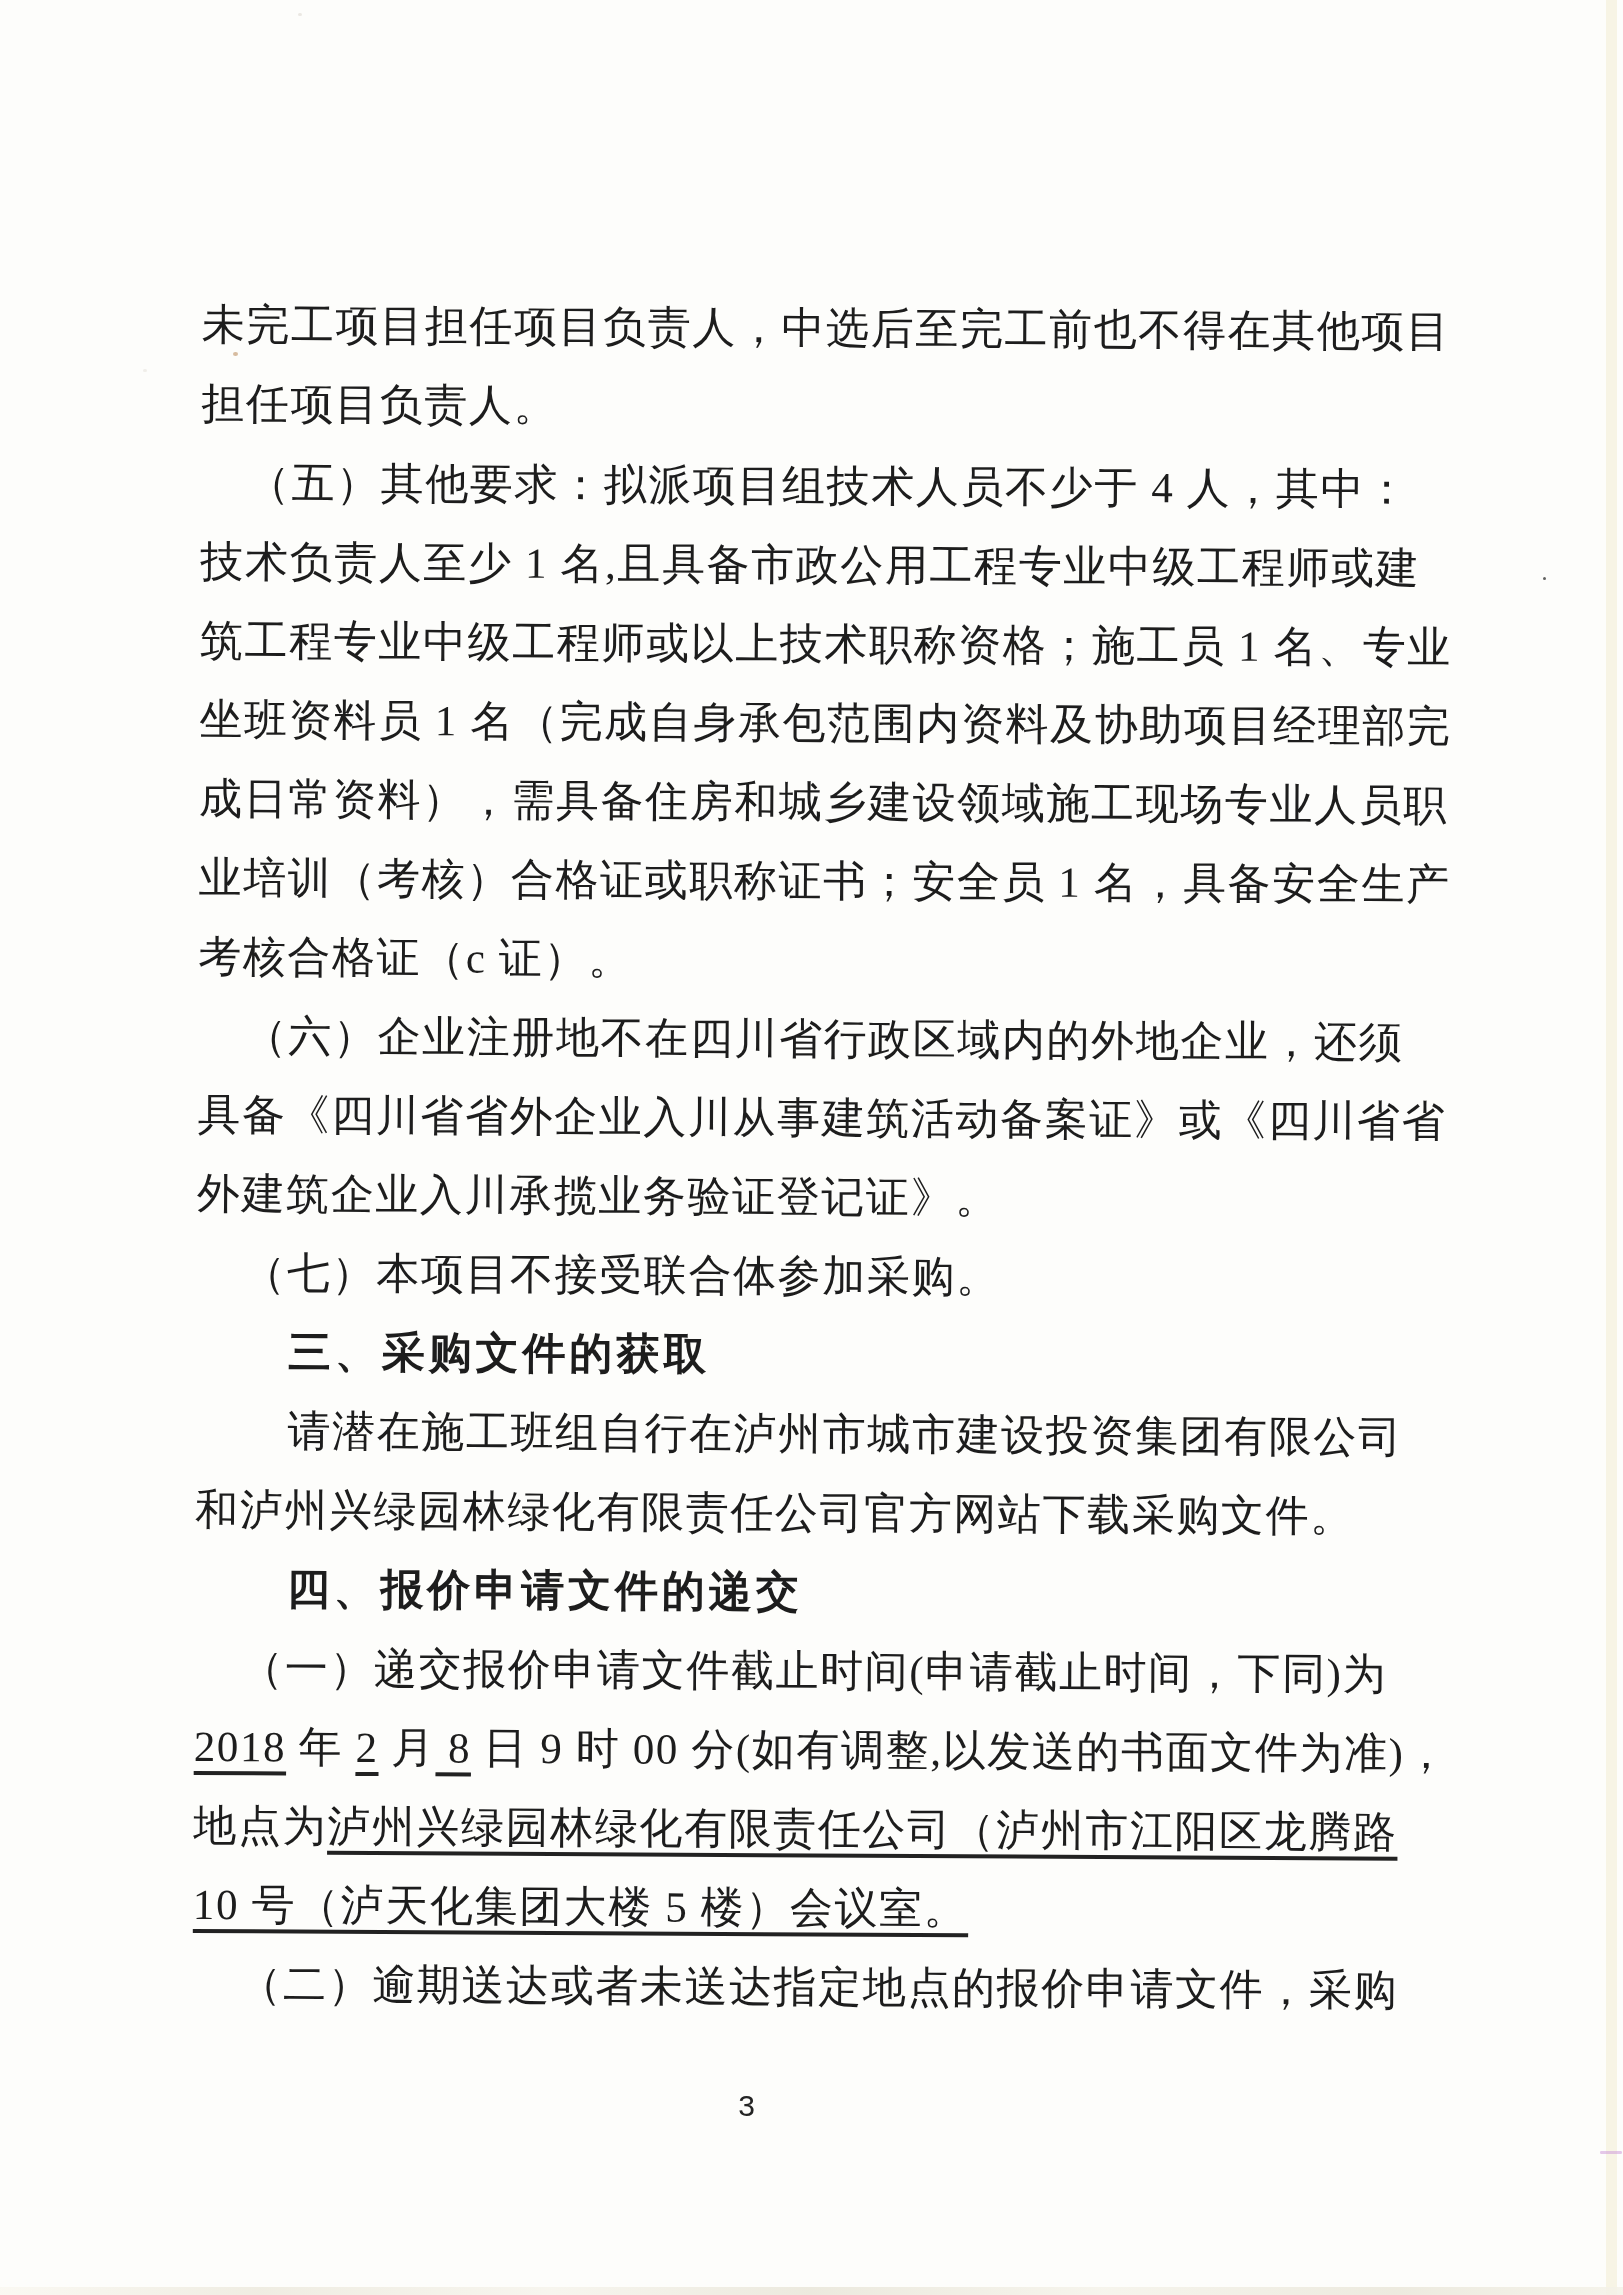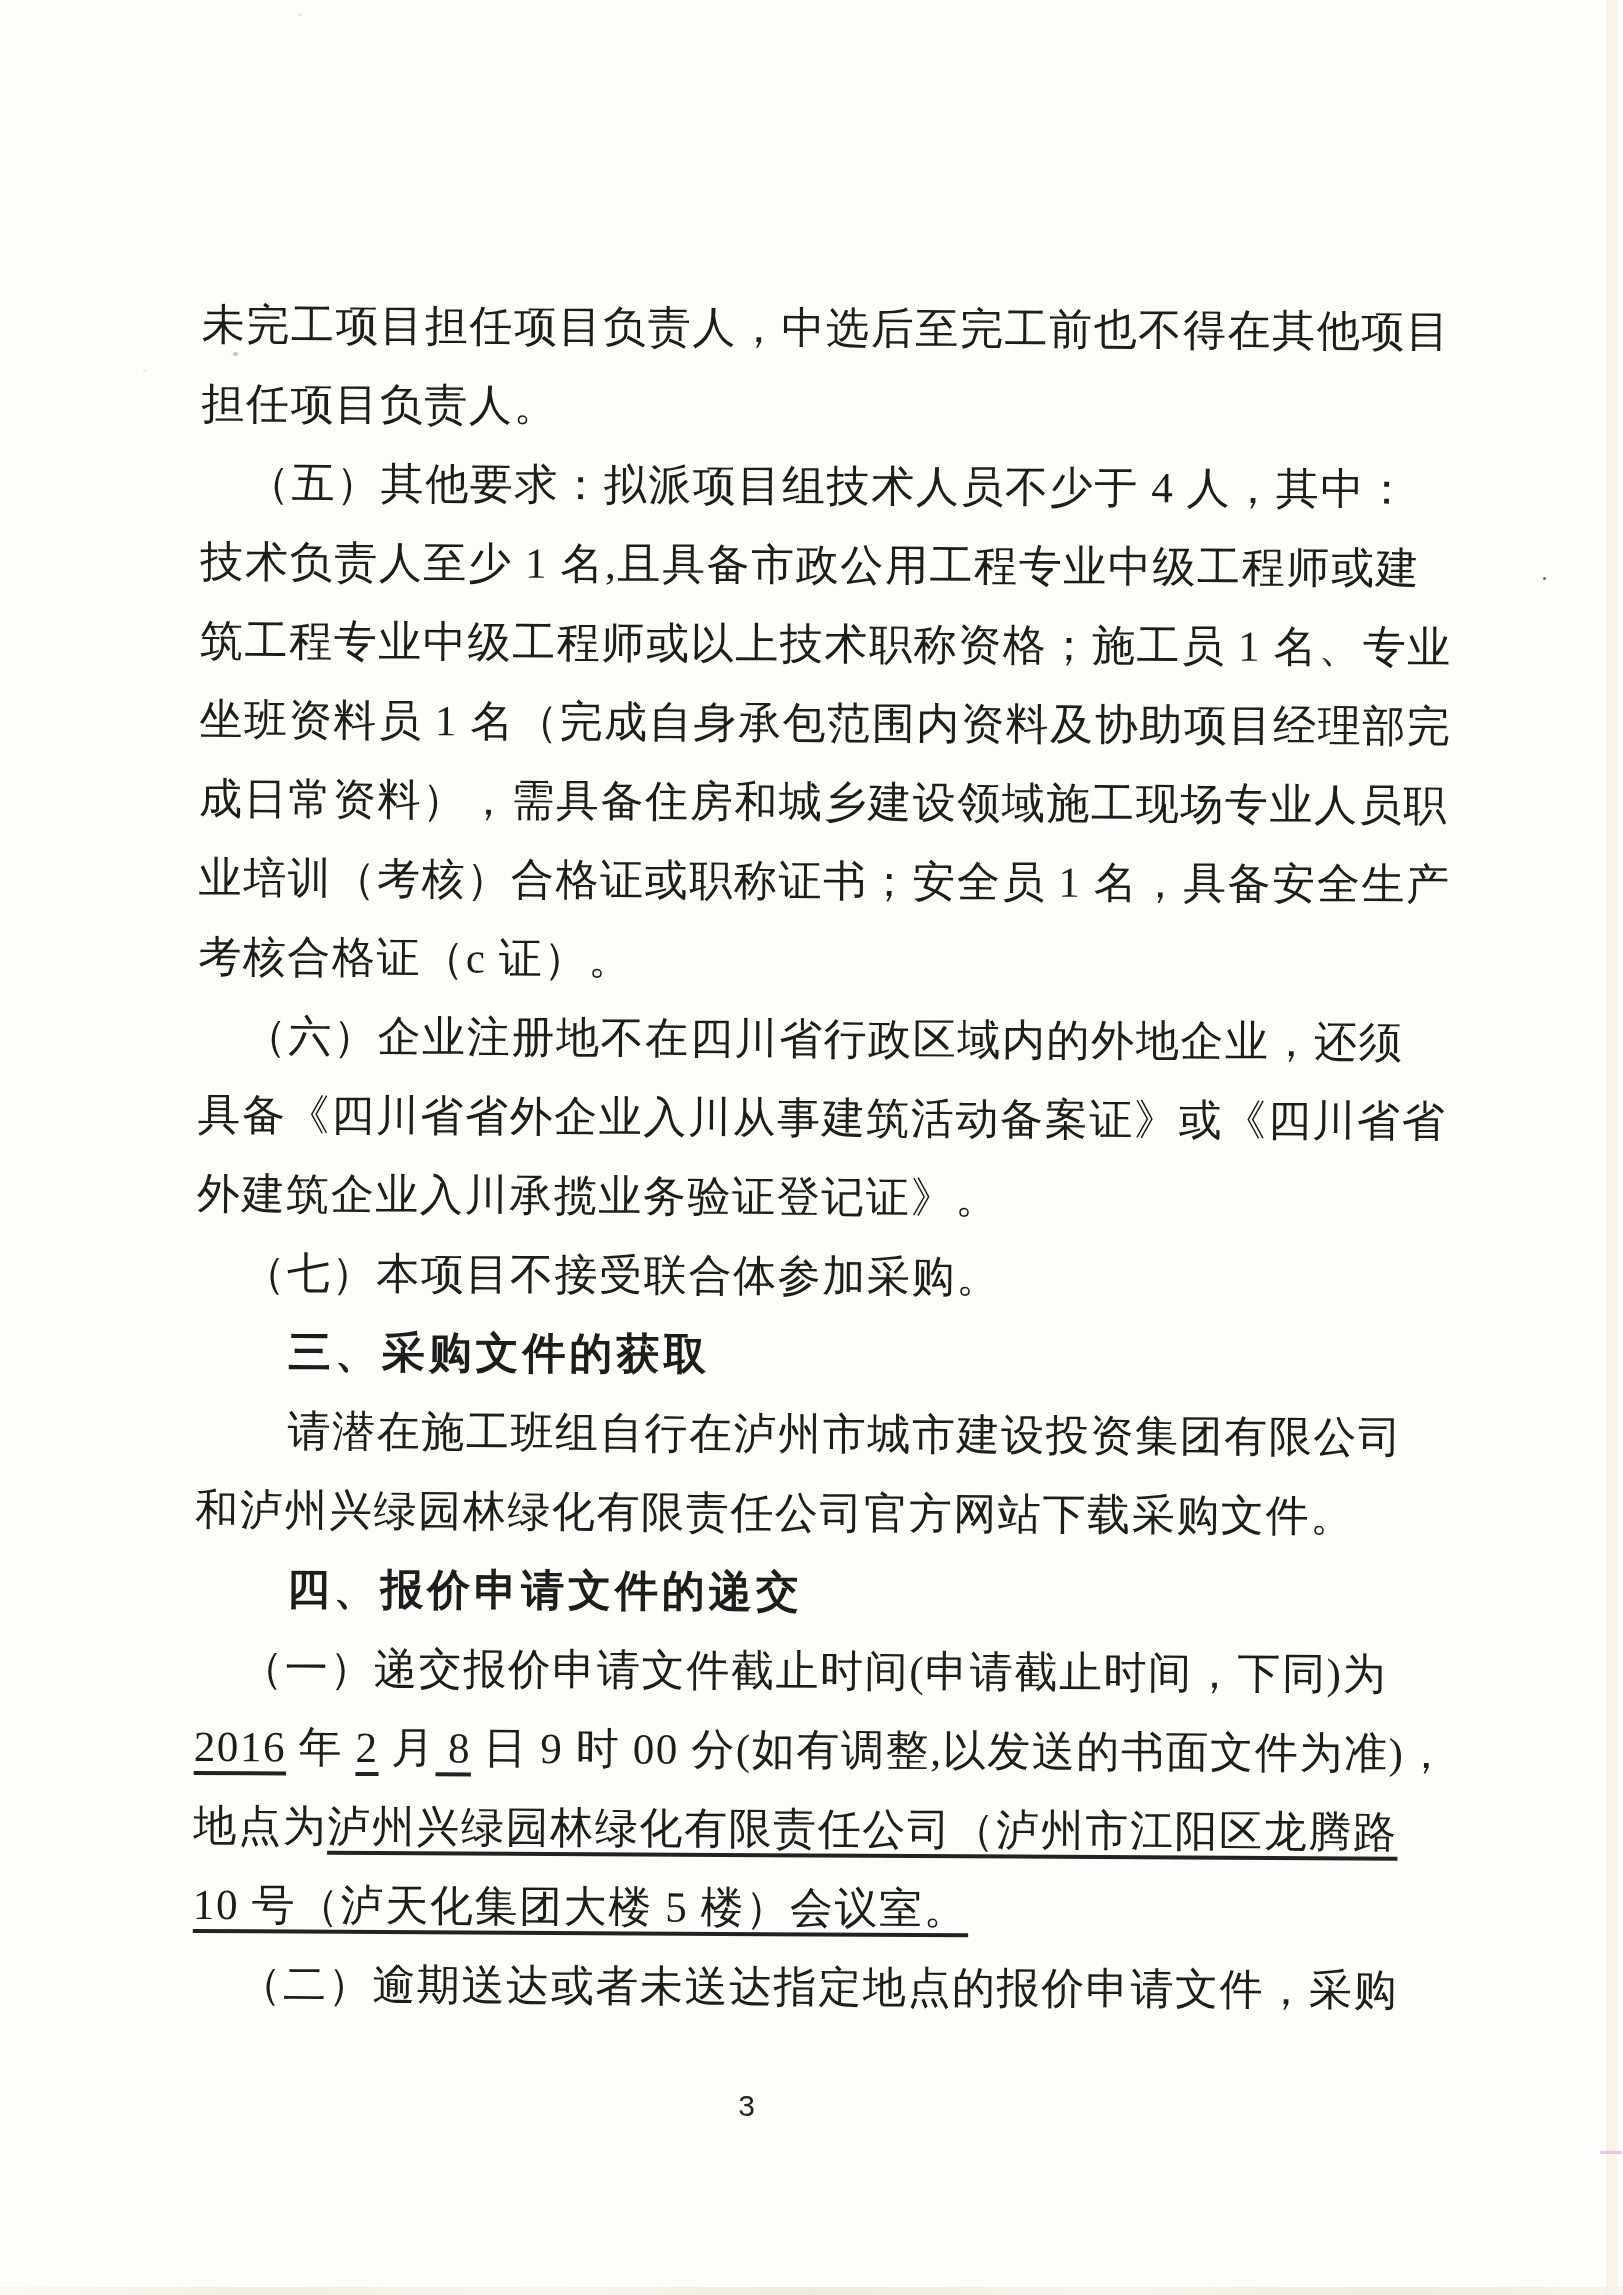--- a/index.html
+++ b/index.html
@@ -102,21 +102,21 @@
       <div class="line"><span>考核合格证（c 证）。</span></div>
       <div class="line ind1"><span>（六）企业注册地不在四川省行政区域内的外地企业，还须</span></div>
       <div class="line"><span>具备《四川省省外企业入川从事建筑活动备案证》或《四川省省</span></div>
       <div class="line"><span>外建筑企业入川承揽业务验证登记证》。</span></div>
       <div class="line ind1"><span>（七）本项目不接受联合体参加采购。</span></div>
       <div class="line ind2 heading"><span>三、采购文件的获取</span></div>
       <div class="line ind2"><span>请潜在施工班组自行在泸州市城市建设投资集团有限公司</span></div>
       <div class="line"><span>和泸州兴绿园林绿化有限责任公司官方网站下载采购文件。</span></div>
       <div class="line ind2 heading"><span>四、报价申请文件的递交</span></div>
       <div class="line ind1"><span>（一）递交报价申请文件截止时间(申请截止时间，下同)为</span></div>
-      <div class="line"><span class="u">2016</span><span> 年 </span><span class="u">2</span><span> 月</span><span class="u"> 8</span><span> 日 9 时 00 分(如有调整,以发送的书面文件为准)，</span></div>
+      <div class="line"><span class="u">2018</span><span> 年 </span><span class="u">2</span><span> 月</span><span class="u"> 8</span><span> 日 9 时 00 分(如有调整,以发送的书面文件为准)，</span></div>
       <div class="line"><span>地点为</span><span class="u">泸州兴绿园林绿化有限责任公司（泸州市江阳区龙腾路</span></div>
       <div class="line"><span class="u">10 号（泸天化集团大楼 5 楼）会议室。</span></div>
       <div class="line ind1"><span>（二）逾期送达或者未送达指定地点的报价申请文件，采购</span></div>
     </div>
   <div class="pagenum">3</div>
 
   <div class="edge-right"></div>
   <div class="edge-bottom"></div>
   <div class="speck speck-tan"></div>
   <div class="speck speck-dark"></div>

